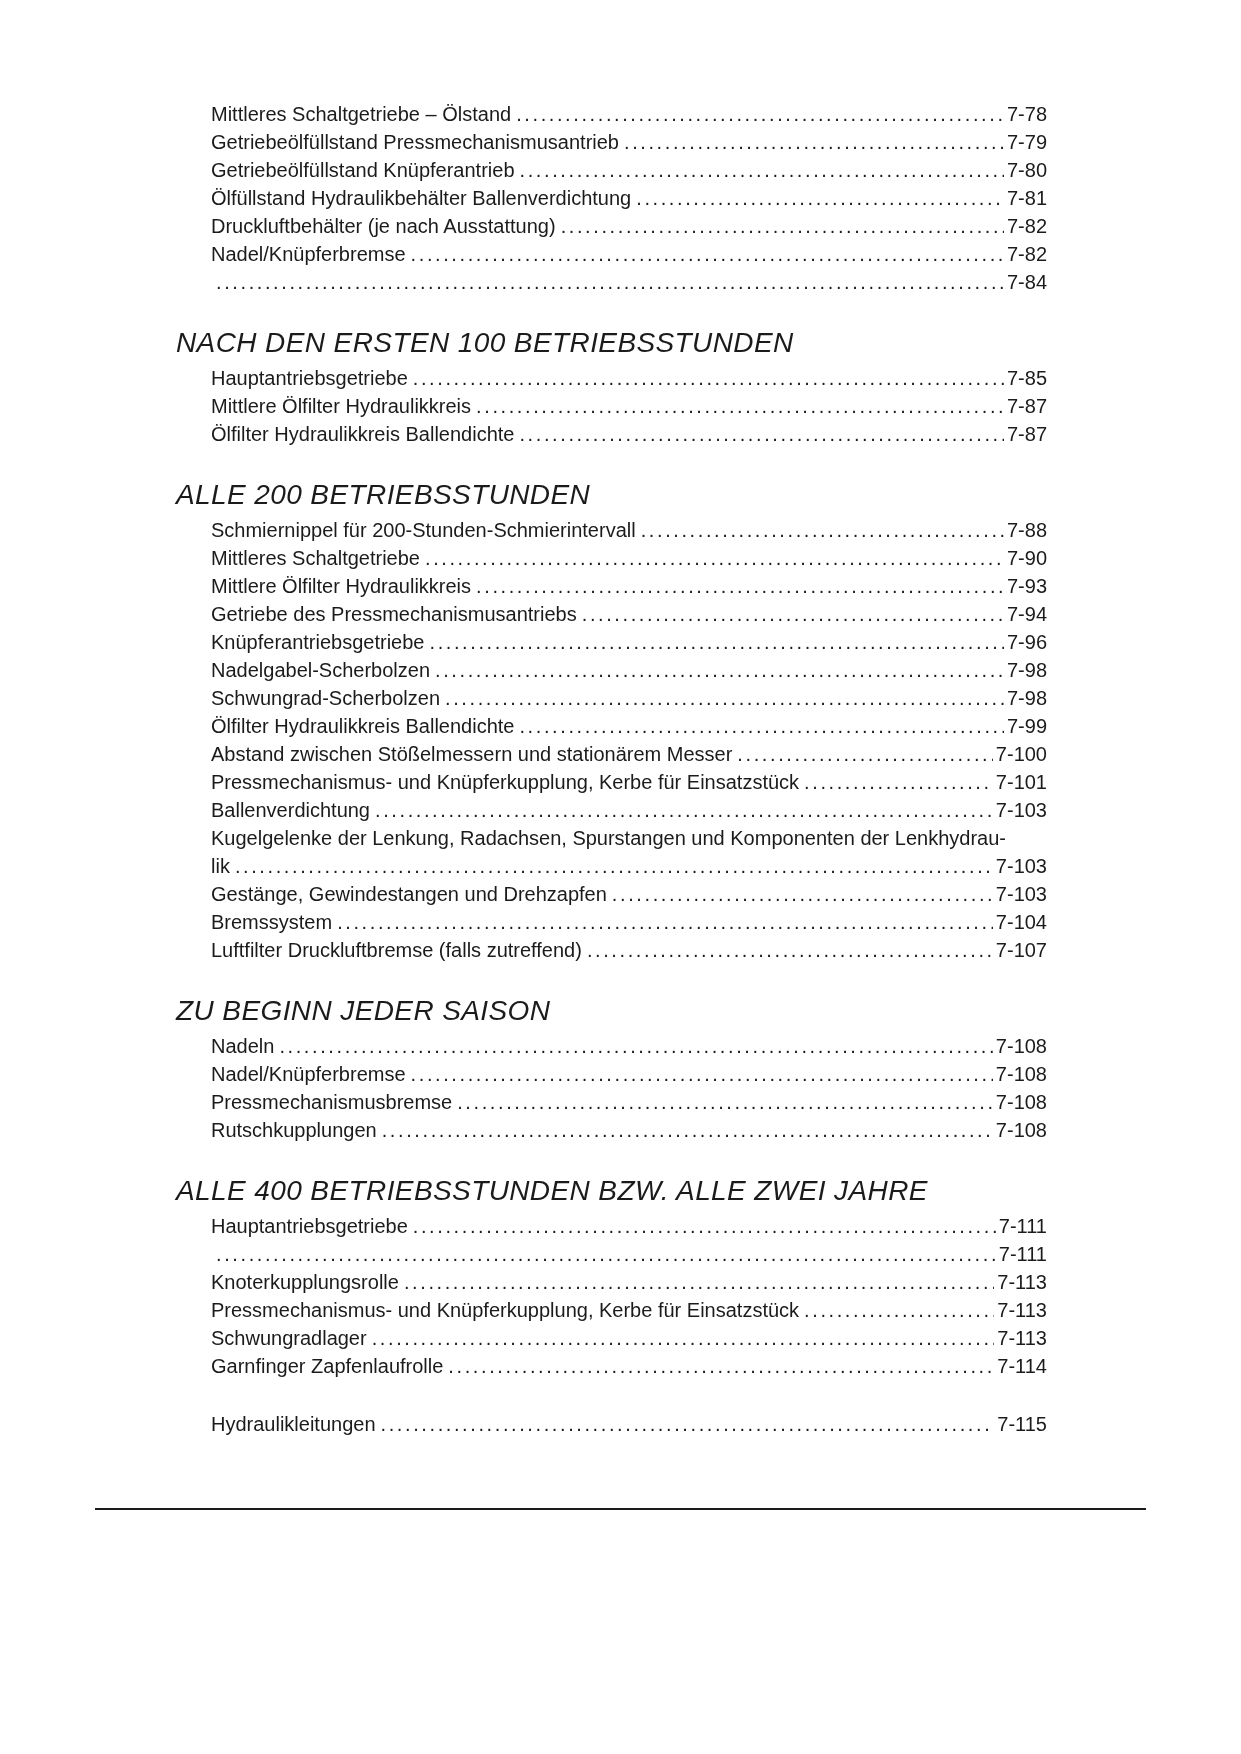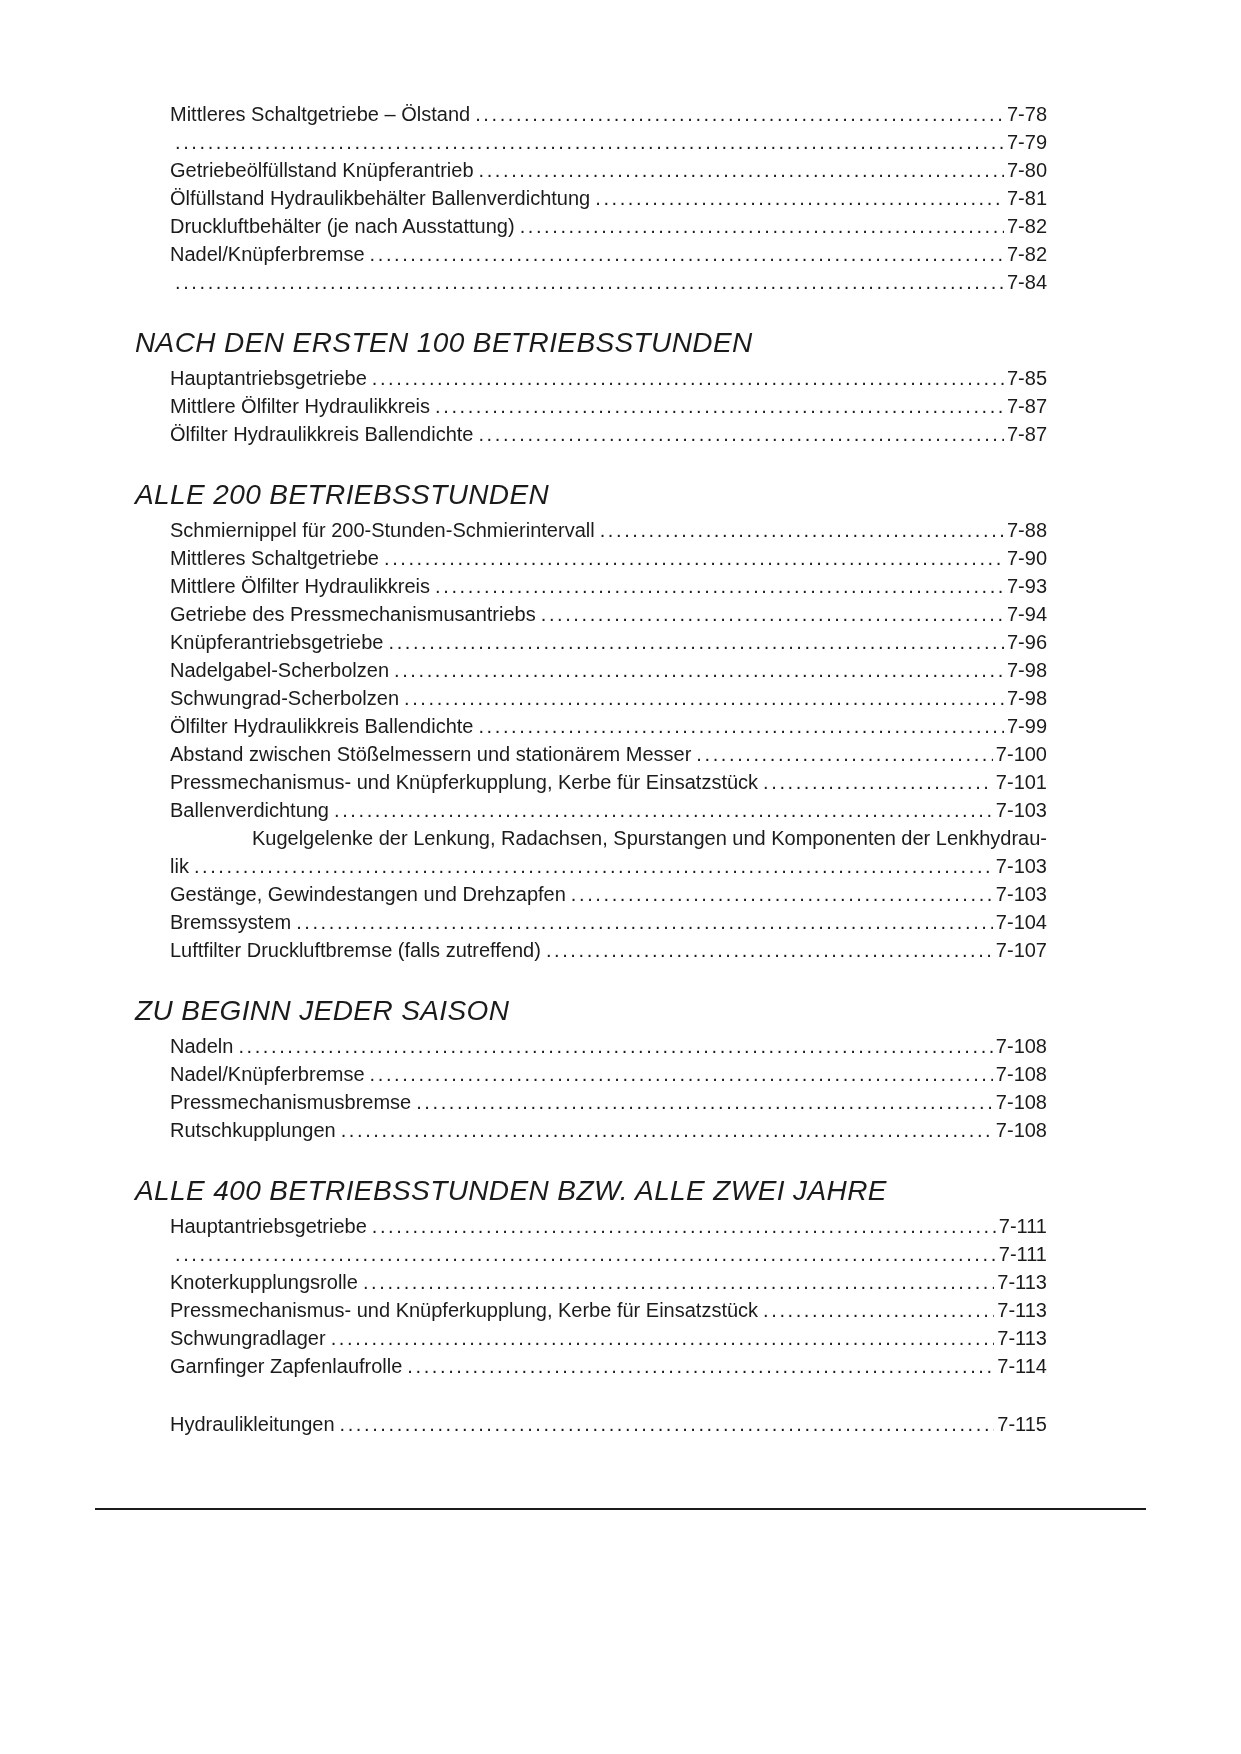--- a/index.html
+++ b/index.html
@@ -11,21 +11,21 @@
     color: #1b1b1b;
     font-family: "Liberation Sans", sans-serif;
     overflow: hidden;
   }
   .content {
     position: absolute;
     top: 100px;
     left: 135px;
     width: 912px;
   }
-  .section { margin-top: 30px; }
+  .section { margin-top: 30px; margin-left: 41px; }
   .section.first { margin-top: 0; }
   .section-title {
     font-size: 28px;
     line-height: 34px;
     font-weight: 400;
     letter-spacing: 0.4px;
     margin: 0 0 4px 0;
     white-space: nowrap;
     font-style: italic;
   }
@@ -39,21 +39,21 @@
   .entry-label { white-space: nowrap; flex: 0 0 auto; }
   .leader {
     flex: 1 1 auto;
     min-width: 10px;
     overflow: hidden;
     white-space: nowrap;
     margin: 0 3px 0 5px;
     letter-spacing: 2.6px;
   }
   .entry-page { white-space: nowrap; flex: 0 0 auto; }
-  .wrap-line { font-size: 20px; line-height: 28px; white-space: nowrap; text-align: right; }
+  .wrap-line { font-size: 20px; line-height: 28px; white-space: nowrap; }
   .rule {
     position: absolute;
     top: 1508px;
     left: 95px;
     width: 1051px;
     height: 2px;
     background: #1b1b1b;
   }
 </style>
 </head>
@@ -62,20 +62,21 @@
 <div class="page">
   <div class="content" id="toc-root">
       <div class="section first">
         <div class="entries">
           <div class="toc-entry">
             <span class="entry-label">Mittleres Schaltgetriebe – Ölstand</span>
             <span class="leader">....................................................................................................................................................................................</span>
             <span class="entry-page">7-78</span>
           </div>
           <div class="toc-entry">
+            <span class="entry-label">Getriebeölfüllstand Pressmechanismusantrieb</span>
             <span class="leader">....................................................................................................................................................................................</span>
             <span class="entry-page">7-79</span>
           </div>
           <div class="toc-entry">
             <span class="entry-label">Getriebeölfüllstand Knüpferantrieb</span>
             <span class="leader">....................................................................................................................................................................................</span>
             <span class="entry-page">7-80</span>
           </div>
           <div class="toc-entry">
             <span class="entry-label">Ölfüllstand Hydraulikbehälter Ballenverdichtung</span>

